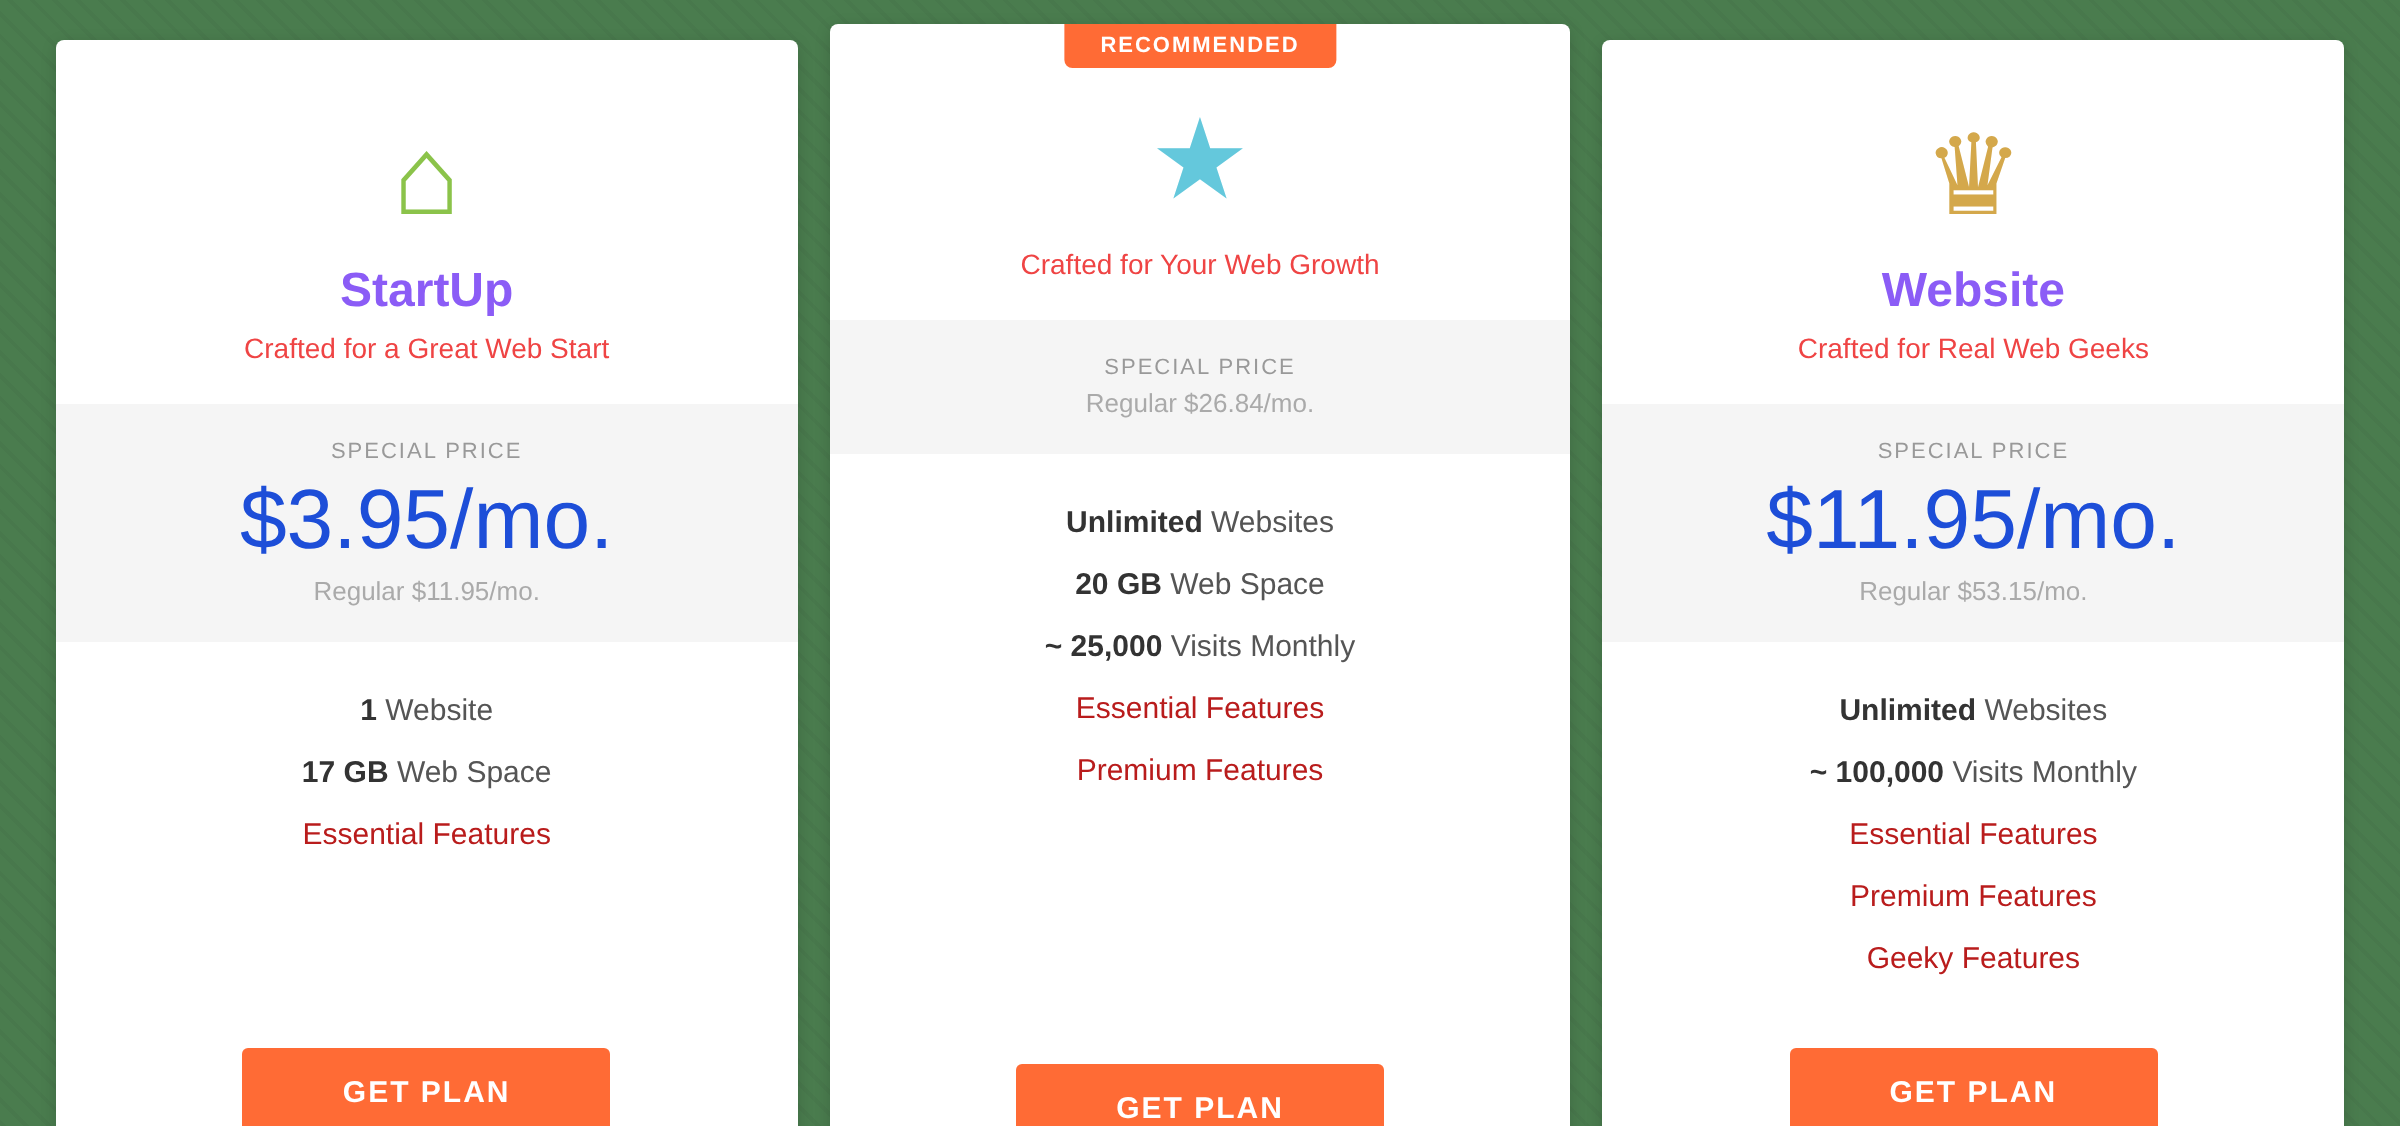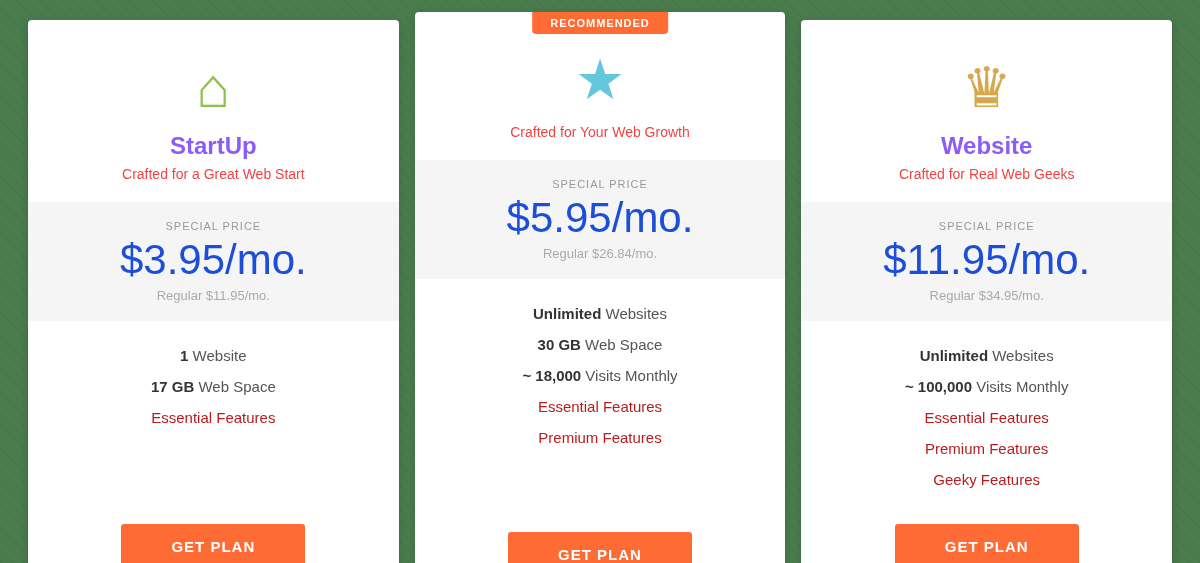--- a/index.html
+++ b/index.html
@@ -189,40 +189,39 @@
         <li><span class="link">Essential Features</span></li>
       </ul>
       <button class="get-plan-btn">GET PLAN</button>
     </div>
     <div class="plan-card recommended">
       <div class="recommended-badge">RECOMMENDED</div>
       <div class="plan-icon icon-star">★</div>
       <div class="plan-tagline">Crafted for Your Web Growth</div>
       <div class="price-box">
         <div class="special-price-label">SPECIAL PRICE</div>
-        <div class="price-amount">$5.95/mo.</div>
         <div class="price-regular">Regular $26.84/mo.</div>
       </div>
       <ul class="features-list">
         <li><span class="bold">Unlimited</span> Websites</li>
-        <li><span class="bold">30 GB</span> Web Space</li>
-        <li><span class="bold">~ 18,000</span> Visits Monthly</li>
+        <li><span class="bold">20 GB</span> Web Space</li>
+        <li><span class="bold">~ 25,000</span> Visits Monthly</li>
         <li><span class="link">Essential Features</span></li>
         <li><span class="link">Premium Features</span></li>
       </ul>
       <button class="get-plan-btn">GET PLAN</button>
     </div>
     <div class="plan-card">
       <div class="plan-icon icon-crown">♛</div>
       <div class="plan-name">Website</div>
       <div class="plan-tagline">Crafted for Real Web Geeks</div>
       <div class="price-box">
         <div class="special-price-label">SPECIAL PRICE</div>
         <div class="price-amount">$11.95/mo.</div>
-        <div class="price-regular">Regular $34.95/mo.</div>
+        <div class="price-regular">Regular $53.15/mo.</div>
       </div>
       <ul class="features-list">
         <li><span class="bold">Unlimited</span> Websites</li>
         <li><span class="bold">~ 100,000</span> Visits Monthly</li>
         <li><span class="link">Essential Features</span></li>
         <li><span class="link">Premium Features</span></li>
         <li><span class="link">Geeky Features</span></li>
       </ul>
       <button class="get-plan-btn">GET PLAN</button>
     </div>

